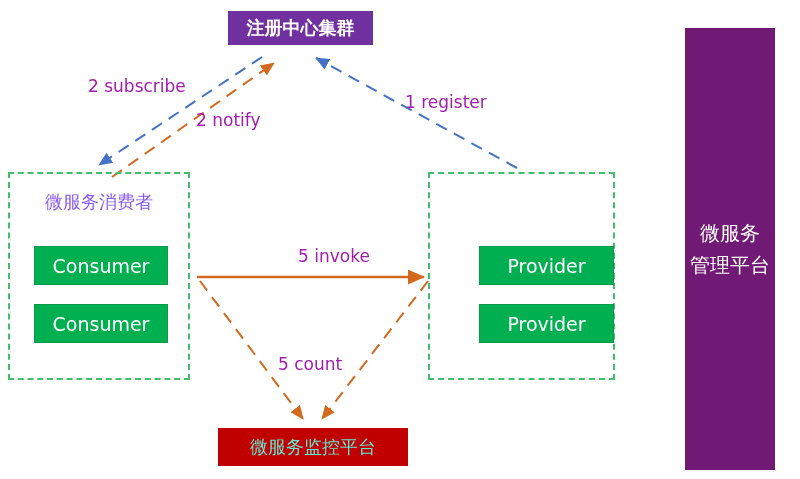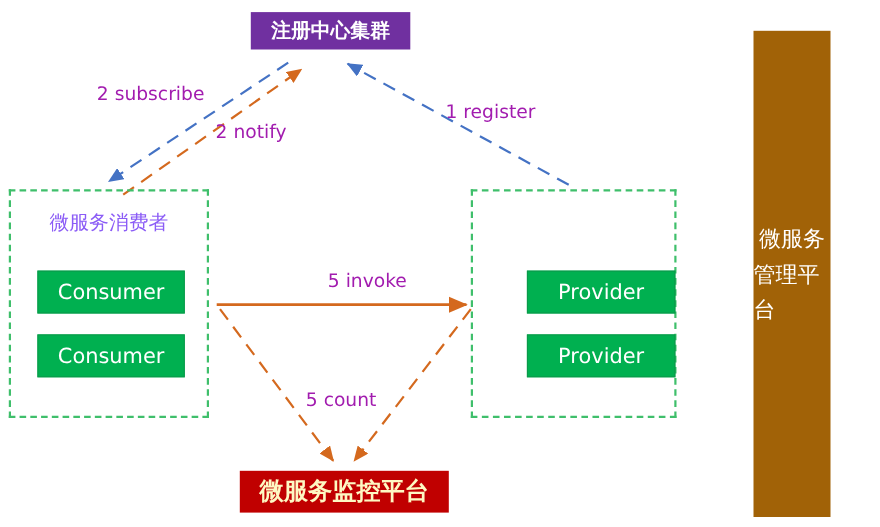--- a/index.html
+++ b/index.html
@@ -10,22 +10,22 @@
   .registry{left:228px;top:11px;width:145px;height:34px;background:#7030A0;color:#fff;font-size:18px;font-weight:bold;}
   .group{position:absolute;z-index:2;box-sizing:border-box;border:2px dashed #3FBF6B;background:transparent;}
   .group-consumer{left:8px;top:172px;width:182px;height:208px;}
   .group-provider{left:428px;top:172px;width:187px;height:208px;}
   .group-title{margin-top:16px;text-align:center;color:#8b5cf6;font-size:18px;}
   .node{position:absolute;height:37px;background:#00B050;color:#fff;font-size:19px;display:flex;align-items:center;justify-content:center;border:1px solid #0a9a4a;}
   .group-consumer .node{left:24px;width:132px;}
   .group-provider .node{left:26px;width:133px;margin-left:23px;}
   .node-1{top:72px;}
   .node-2{top:130px;}
-  .monitor{left:218px;top:428px;width:190px;height:38px;background:#C00000;color:#fef9c3;font-size:22px;font-weight:bold;}
-  .management{left:685px;top:28px;width:70px;height:442px;background:#a16207;color:#fff;font-size:20px;flex-direction:column;line-height:1.6;}
+  .monitor{left:218px;top:428px;width:190px;height:38px;background:#C00000;color:#5eead4;font-size:18px;font-weight:normal;}
+  .management{left:685px;top:28px;width:90px;height:442px;background:#701a75;color:#fff;font-size:20px;flex-direction:column;line-height:1.6;}
   .arrow-label{position:absolute;z-index:3;color:#a21caf;font-size:17px;white-space:nowrap;}
   .lbl-subscribe{left:88px;top:76px;}
   .lbl-notify{left:196px;top:110px;}
   .lbl-register{left:405px;top:92px;}
   .lbl-invoke{left:298px;top:246px;}
   .lbl-count{left:278px;top:354px;}
 </style>
 </head>
 <body>
 

